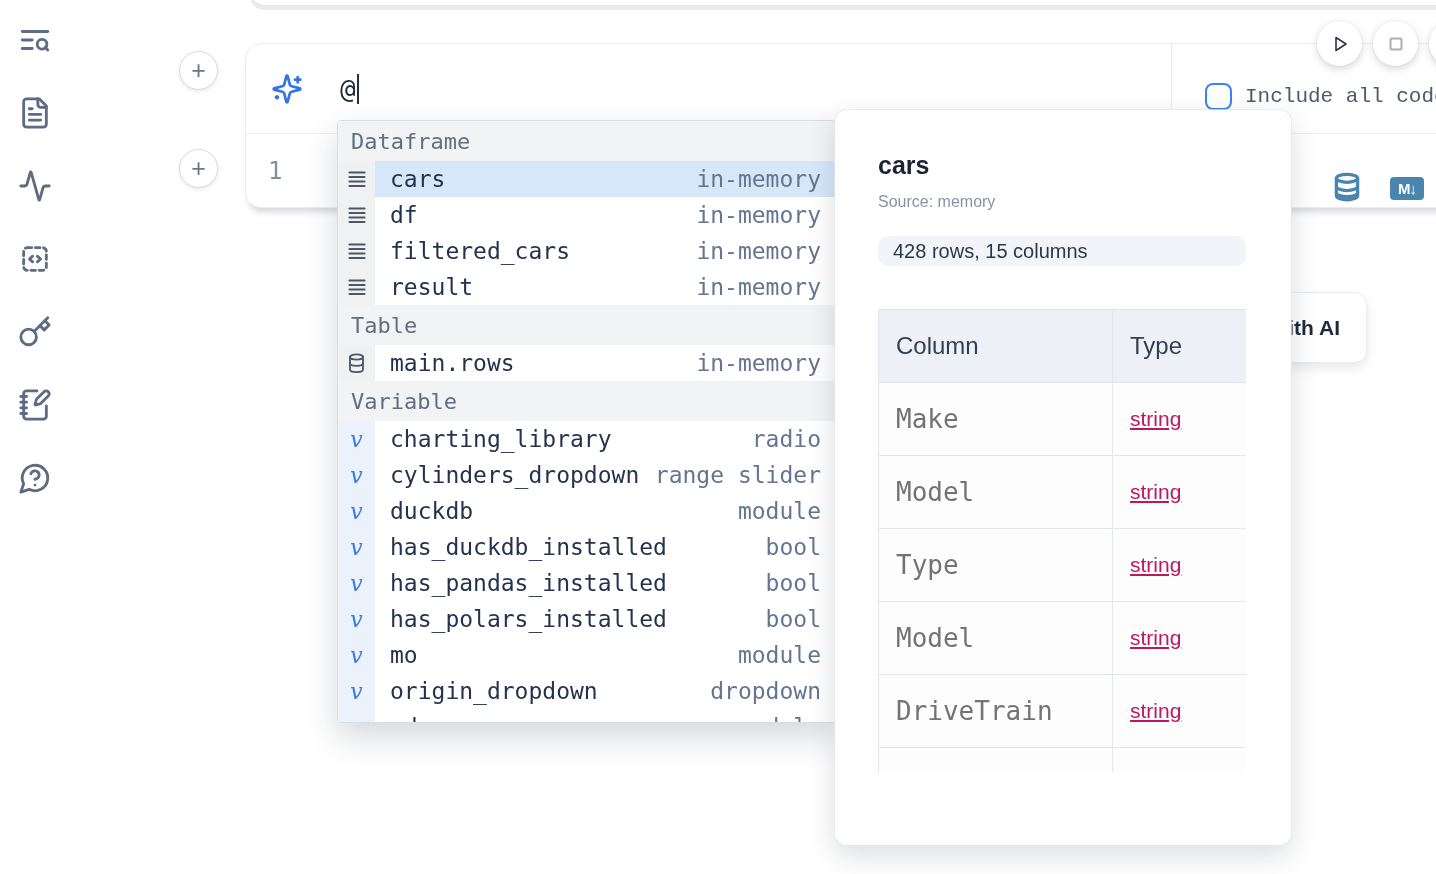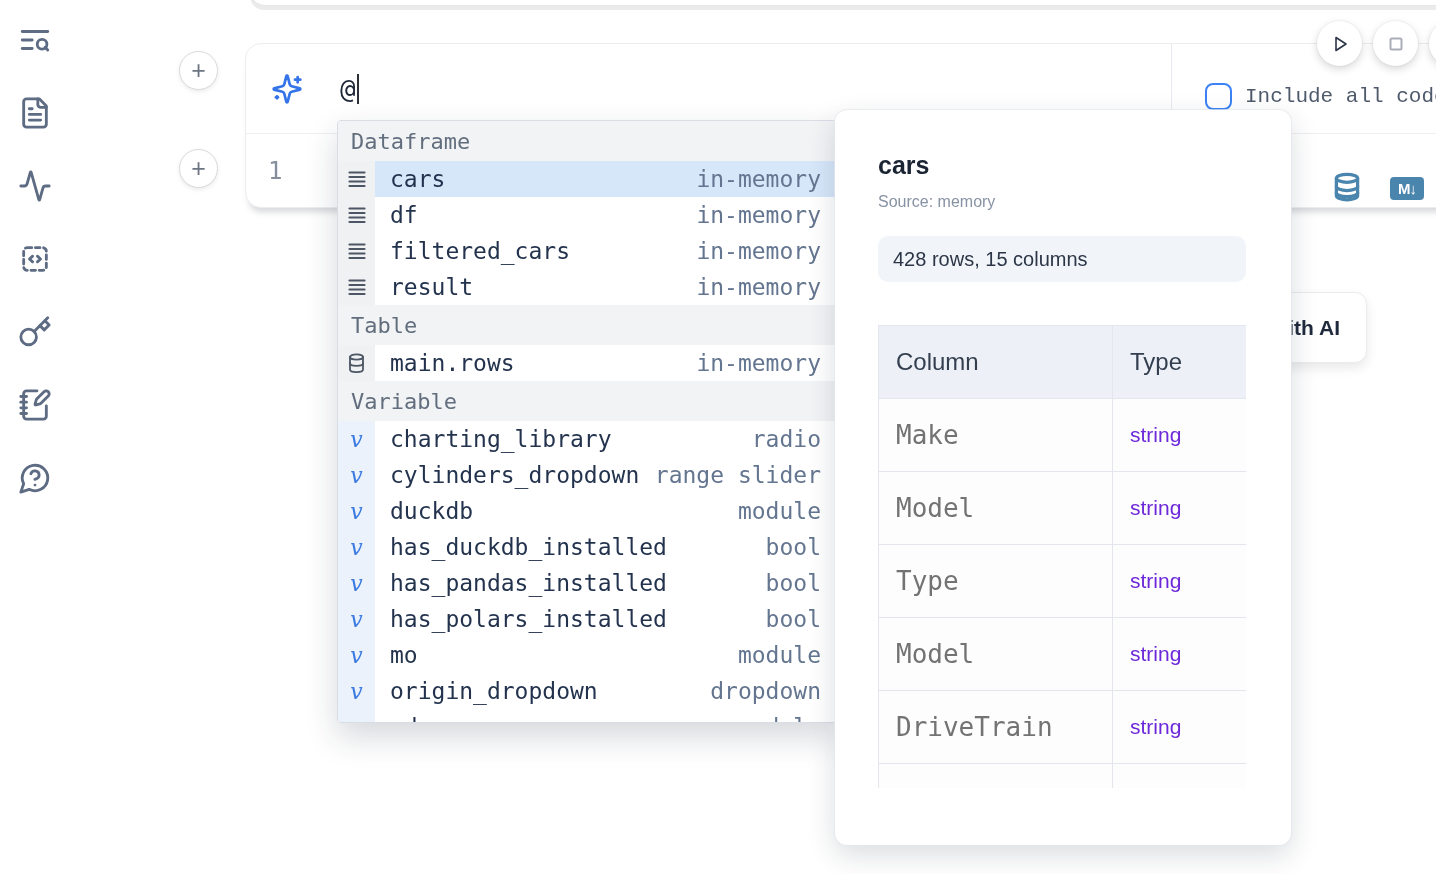--- a/index.html
+++ b/index.html
@@ -81,31 +81,31 @@
                border:1px solid #e9ebef; border-radius:12px; box-shadow:0 5px 12px rgba(0,0,0,.09);
                display:flex; align-items:center; justify-content:flex-end; padding-right:26px;
                font-size:21px; font-weight:bold; color:#1f2a3c; z-index:5; cursor:pointer; }
 
   
   .preview { position:absolute; left:835px; top:110px; width:456px; height:735px; background:#fff;
              border-radius:12px; z-index:15; overflow:hidden;
              box-shadow:0 0 0 1px rgba(228,231,237,.7), 0 10px 28px rgba(25,35,55,.16); }
   .pv-title  { margin:41px 45px 0 43px; font-size:25px; font-weight:bold; color:#1a2433; }
   .pv-source { margin:13px 45px 0 43px; font-size:16px; color:#8792a4; }
-  .pv-badge  { margin:25px 45px 0 43px; height:46px; background:#f1f5f9; border-radius:10px;
+  .pv-badge  { margin:25px 45px 0 43px; height:30px; background:#f1f5f9; border-radius:10px;
                display:flex; align-items:center; padding-left:15px; font-size:20px; color:#2c3647; }
   .pv-table-wrap { margin:43px 45px 0 43px; height:463px; overflow:hidden; }
   .pv-table { border-collapse:collapse; width:368px; table-layout:fixed; }
   .pv-table col.c1 { width:234px; } .pv-table col.c2 { width:134px; }
   .pv-table th, .pv-table td { border:1px solid #e3e7ed; height:73px; padding:0 0 0 17px;
                                text-align:left; vertical-align:middle; }
   .pv-table th { background:#edf1f7; font-weight:normal; font-size:24px; color:#333e4f; }
   .pv-table td.cname { font-family:"DejaVu Sans Mono", monospace; font-size:26px; color:#737373;
                        background:#fdfdfe; }
-  .pv-table td.ctype { font-size:21px; color:#6d28d9; background:#fdfdfe; }
+  .pv-table td.ctype { font-size:21px; color:#be185d; background:#fdfdfe;text-decoration:underline; }
 </style>
 </head>
 <body>
 
 <div class="page">
 
   <nav class="sidebar">
     <button class="sb-btn">
       <svg width="34" height="34" viewBox="0 0 24 24">
           <path d="M21 6H3"></path>

